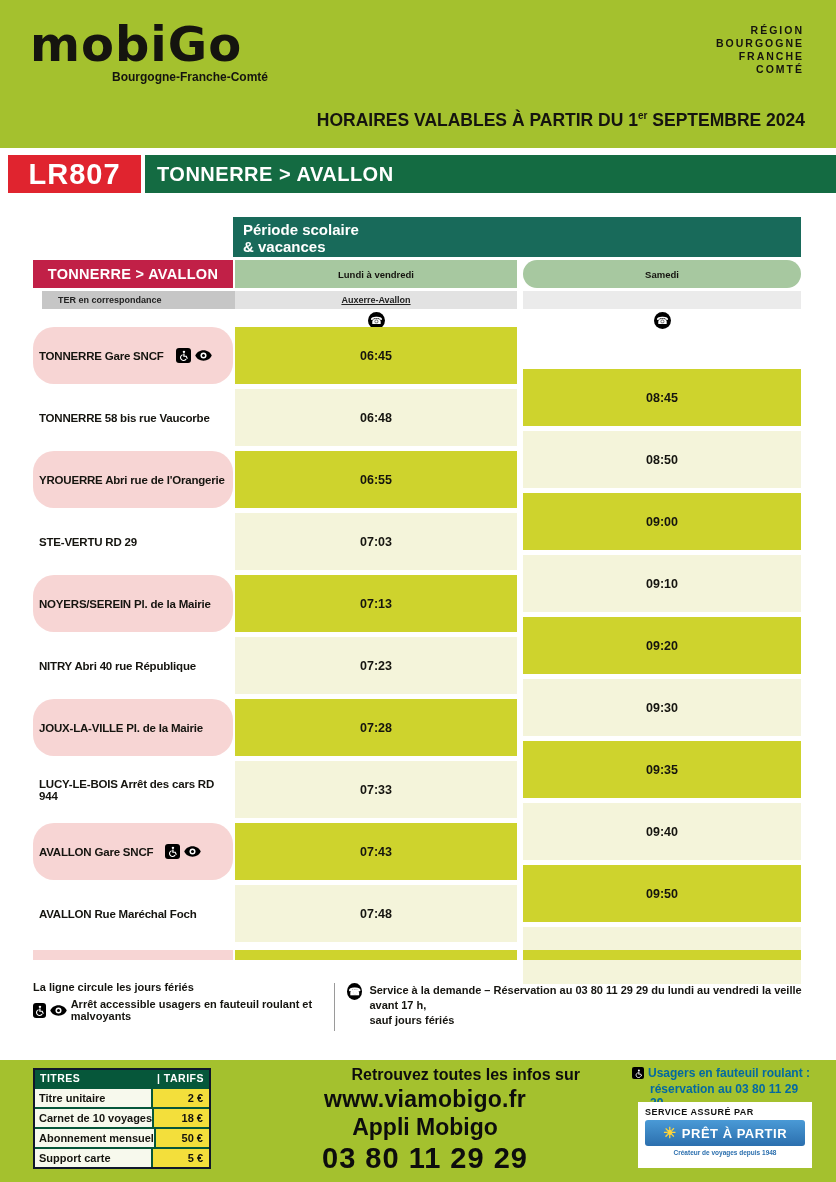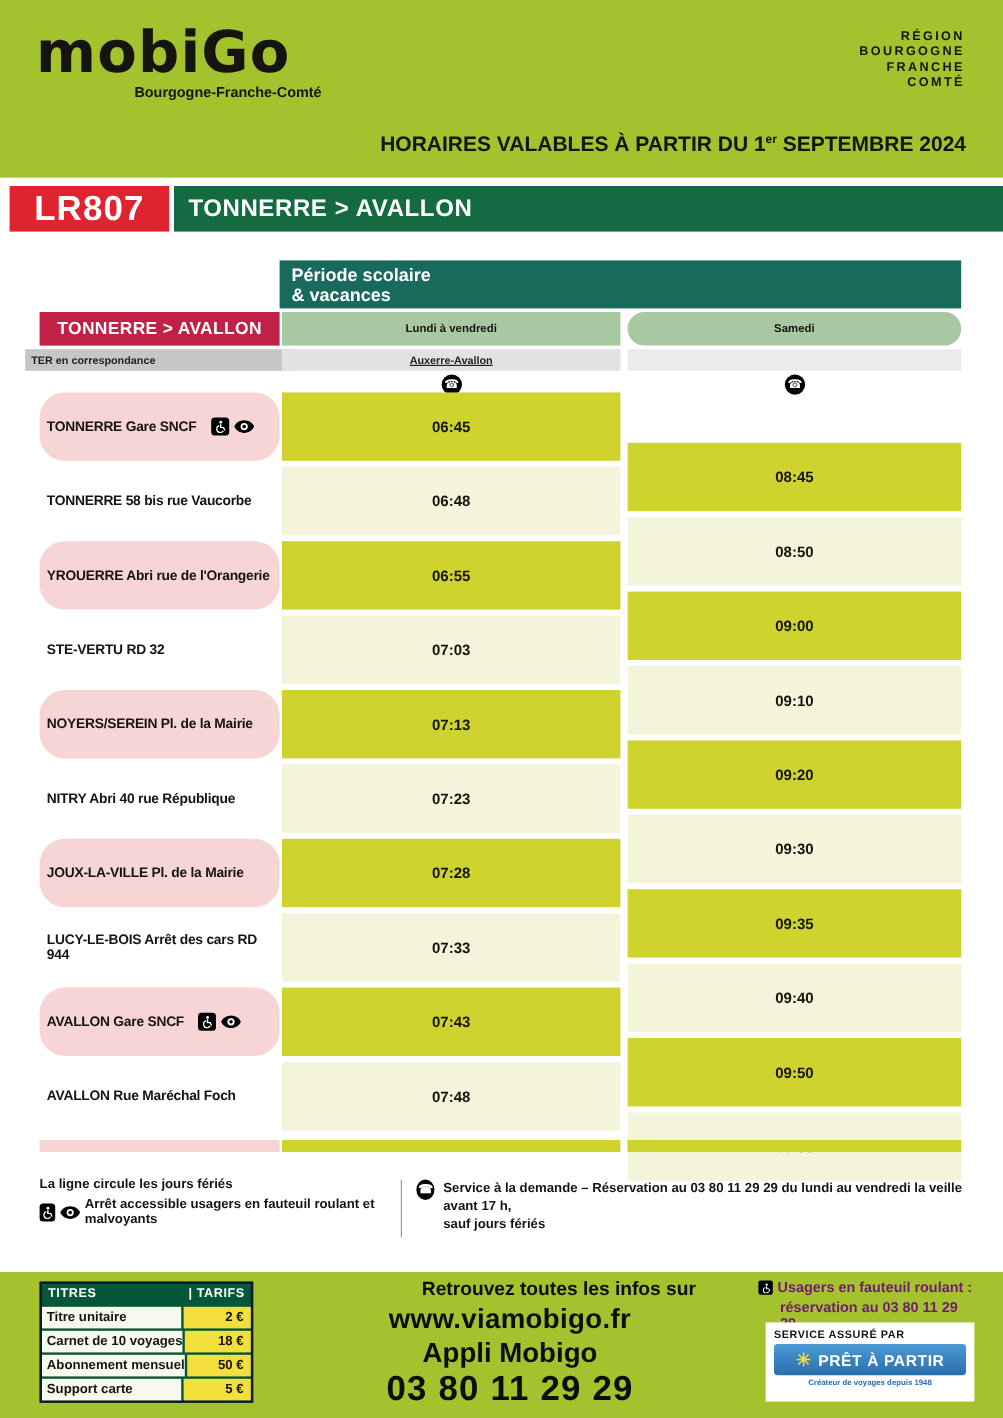--- a/index.html
+++ b/index.html
@@ -17,21 +17,21 @@
   
   .line-code { position:absolute; left:8px; top:155px; width:133px; height:38px; background:#e0242f; color:#fff; font-size:29px; font-weight:bold; display:flex; align-items:center; justify-content:center; letter-spacing:1px; }
   .line-route-bar { position:absolute; left:145px; top:155px; width:691px; height:38px; background:#146b42; color:#fff; display:flex; align-items:center; padding-left:12px; font-size:20px; font-weight:bold; letter-spacing:0.5px; }
 
   
   .period-header { position:absolute; left:233px; top:217px; width:568px; height:40px; background:#186a5a; color:#fff; font-weight:bold; font-size:15px; line-height:17px; padding:4px 0 18px 10px; }
   .dir-cell { position:absolute; left:33px; top:260px; width:200px; height:28px; background:#c12047; color:#fff; font-weight:bold; font-size:14.5px; display:flex; align-items:center; justify-content:center; letter-spacing:0.3px; }
   .day-cell { position:absolute; top:260px; height:28px; background:#a7c8a0; color:#15140f; font-weight:bold; font-size:9.5px; display:flex; align-items:center; justify-content:center; }
   .day-cell.c1 { left:235px; width:282px; }
   .day-cell.c2 { left:523px; width:278px;border-radius:14px; }
-  .ter-label { position:absolute; left:21px; top:291px; width:222px; height:18px; background:#c6c6c6; font-size:9px; font-weight:bold; line-height:18px; padding-left:5px; color:#222; }
+  .ter-label { position:absolute; left:42px; top:291px; width:222px; height:18px; background:#c6c6c6; font-size:9px; font-weight:bold; line-height:18px; padding-left:16px; color:#222; }
   .ter-val { position:absolute; top:291px; height:18px; font-size:9px; font-weight:bold; line-height:18px; text-align:center; color:#222;text-decoration:underline; }
   .ter-val.c1 { left:235px; width:282px; background:#e2e2e2; }
   .ter-val.c2 { left:523px; width:278px; background:#ebebeb; }
   .phone-row-ic { position:absolute; top:310px; }
   .phone-row-ic.c1 { left:368px; }
   .phone-row-ic.c2 { left:654px; }
   .ic-phone { display:inline-flex; width:17px; height:17px; border-radius:50%; background:#000; color:#fff; font-size:10px; align-items:center; justify-content:center; }
 
   #stops-body { position:absolute; left:33px; top:327px; width:768px; }
   .stop-row { position:relative; height:57px; margin-bottom:5px; }
@@ -65,21 +65,21 @@
   .tariff-row { display:flex; height:18px; margin-top:2px; }
   .tariff-label { flex:1; background:#f7f9ed; font-size:11px; font-weight:bold; padding:3px 0 0 4px; white-space:nowrap; color:#15140f; }
   .tariff-price { width:56px; background:#f3df3b; margin-left:2px; text-align:right; font-size:11px; font-weight:bold; padding:3px 6px 0 0; color:#15140f; }
 
   .footer-center { position:absolute; left:270px; top:1066px; width:310px; text-align:center; color:#0d0d0d; }
   .fc-1 { font-size:16px; font-weight:bold;text-align:right; }
   .fc-2 { font-size:23px; font-weight:bold; margin-top:2px; letter-spacing:0.3px; }
   .fc-3 { font-size:23px; font-weight:bold; margin-top:1px; }
   .fc-4 { font-size:29px; font-weight:bold; margin-top:1px; letter-spacing:1px; }
 
-  .footer-right { position:absolute; left:632px; top:1066px; width:182px; color:#701a75; }
+  .footer-right { position:absolute; left:632px; top:1066px; width:182px; color:#0369a1; }
   .fr-line1 { display:flex; align-items:center; gap:4px; font-size:12px; font-weight:bold; }
   .fr-line2 { font-size:12px; font-weight:bold; margin:2px 0 0 18px; }
   .ic-wheel.small { width:12px; height:12px; border-radius:2px; }
   .service-box { position:absolute; left:638px; top:1102px; width:174px; height:66px; background:#fff; padding:5px 7px; }
   .service-label { font-size:9px; font-weight:bold; letter-spacing:0.5px; color:#111; }
   .service-brand { margin-top:3px; height:26px; background:linear-gradient(#4a9ad6, #2b6fae); border-radius:3px; color:#fff; font-size:13px; font-weight:bold; display:flex; align-items:center; justify-content:center; gap:5px; letter-spacing:0.5px; }
   .sun { color:#ffd43a; font-size:15px; }
   .service-tagline { margin-top:3px; font-size:6.5px; color:#2b6fae; text-align:center; font-weight:bold; }
 </style>
 </head>
@@ -148,21 +148,21 @@
       </div>
       <div class="stop-row odd">
         <div class="stop-name">
           <span>YROUERRE Abri rue de l'Orangerie</span>
         </div>
         <div class="time-cell c1">06:55</div>
         <div class="time-cell c2">09:00</div>
       </div>
       <div class="stop-row even">
         <div class="stop-name">
-          <span>STE-VERTU RD 32</span>
+          <span>STE-VERTU RD 29</span>
         </div>
         <div class="time-cell c1">07:03</div>
         <div class="time-cell c2">09:10</div>
       </div>
       <div class="stop-row odd">
         <div class="stop-name">
           <span>NOYERS/SEREIN Pl. de la Mairie</span>
         </div>
         <div class="time-cell c1">07:13</div>
         <div class="time-cell c2">09:20</div>

